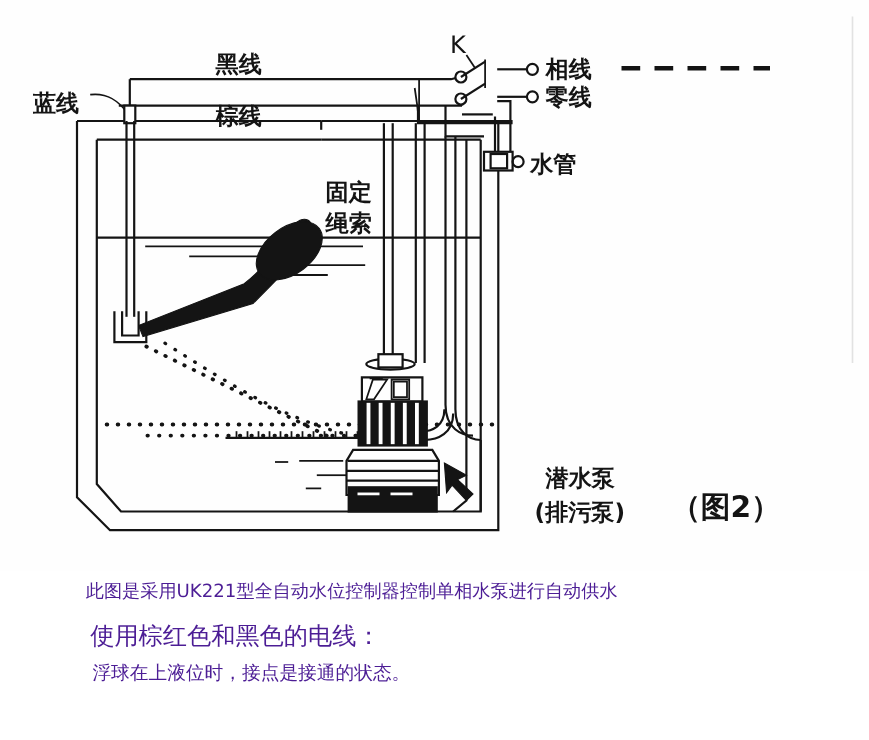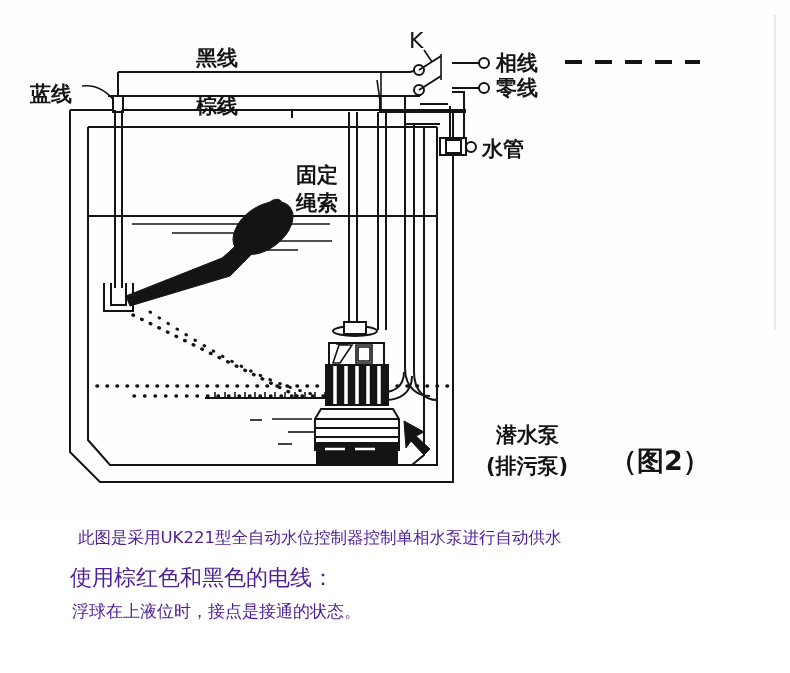--- a/index.html
+++ b/index.html
@@ -34,26 +34,26 @@
     white-space: nowrap;
     color: #4c1d95;
   }
   #caption-line1 {
     left: 78px;
     top: 527px;
     font-size: 16.5px;
     letter-spacing: 0px;
   }
   #caption-heading {
-    left: 70px;
+    left: 82px;
     top: 563px;
     font-size: 22px;
   }
   #caption-line2 {
-    left: 72px;
+    left: 84px;
     top: 600px;
     font-size: 17px;
   }
   #caption-line3 {
     left: 70px;
     top: 628px;
     font-size: 17px;
   }
   .svg-label {
     font-family: "DejaVu Sans", "Liberation Sans", sans-serif;

